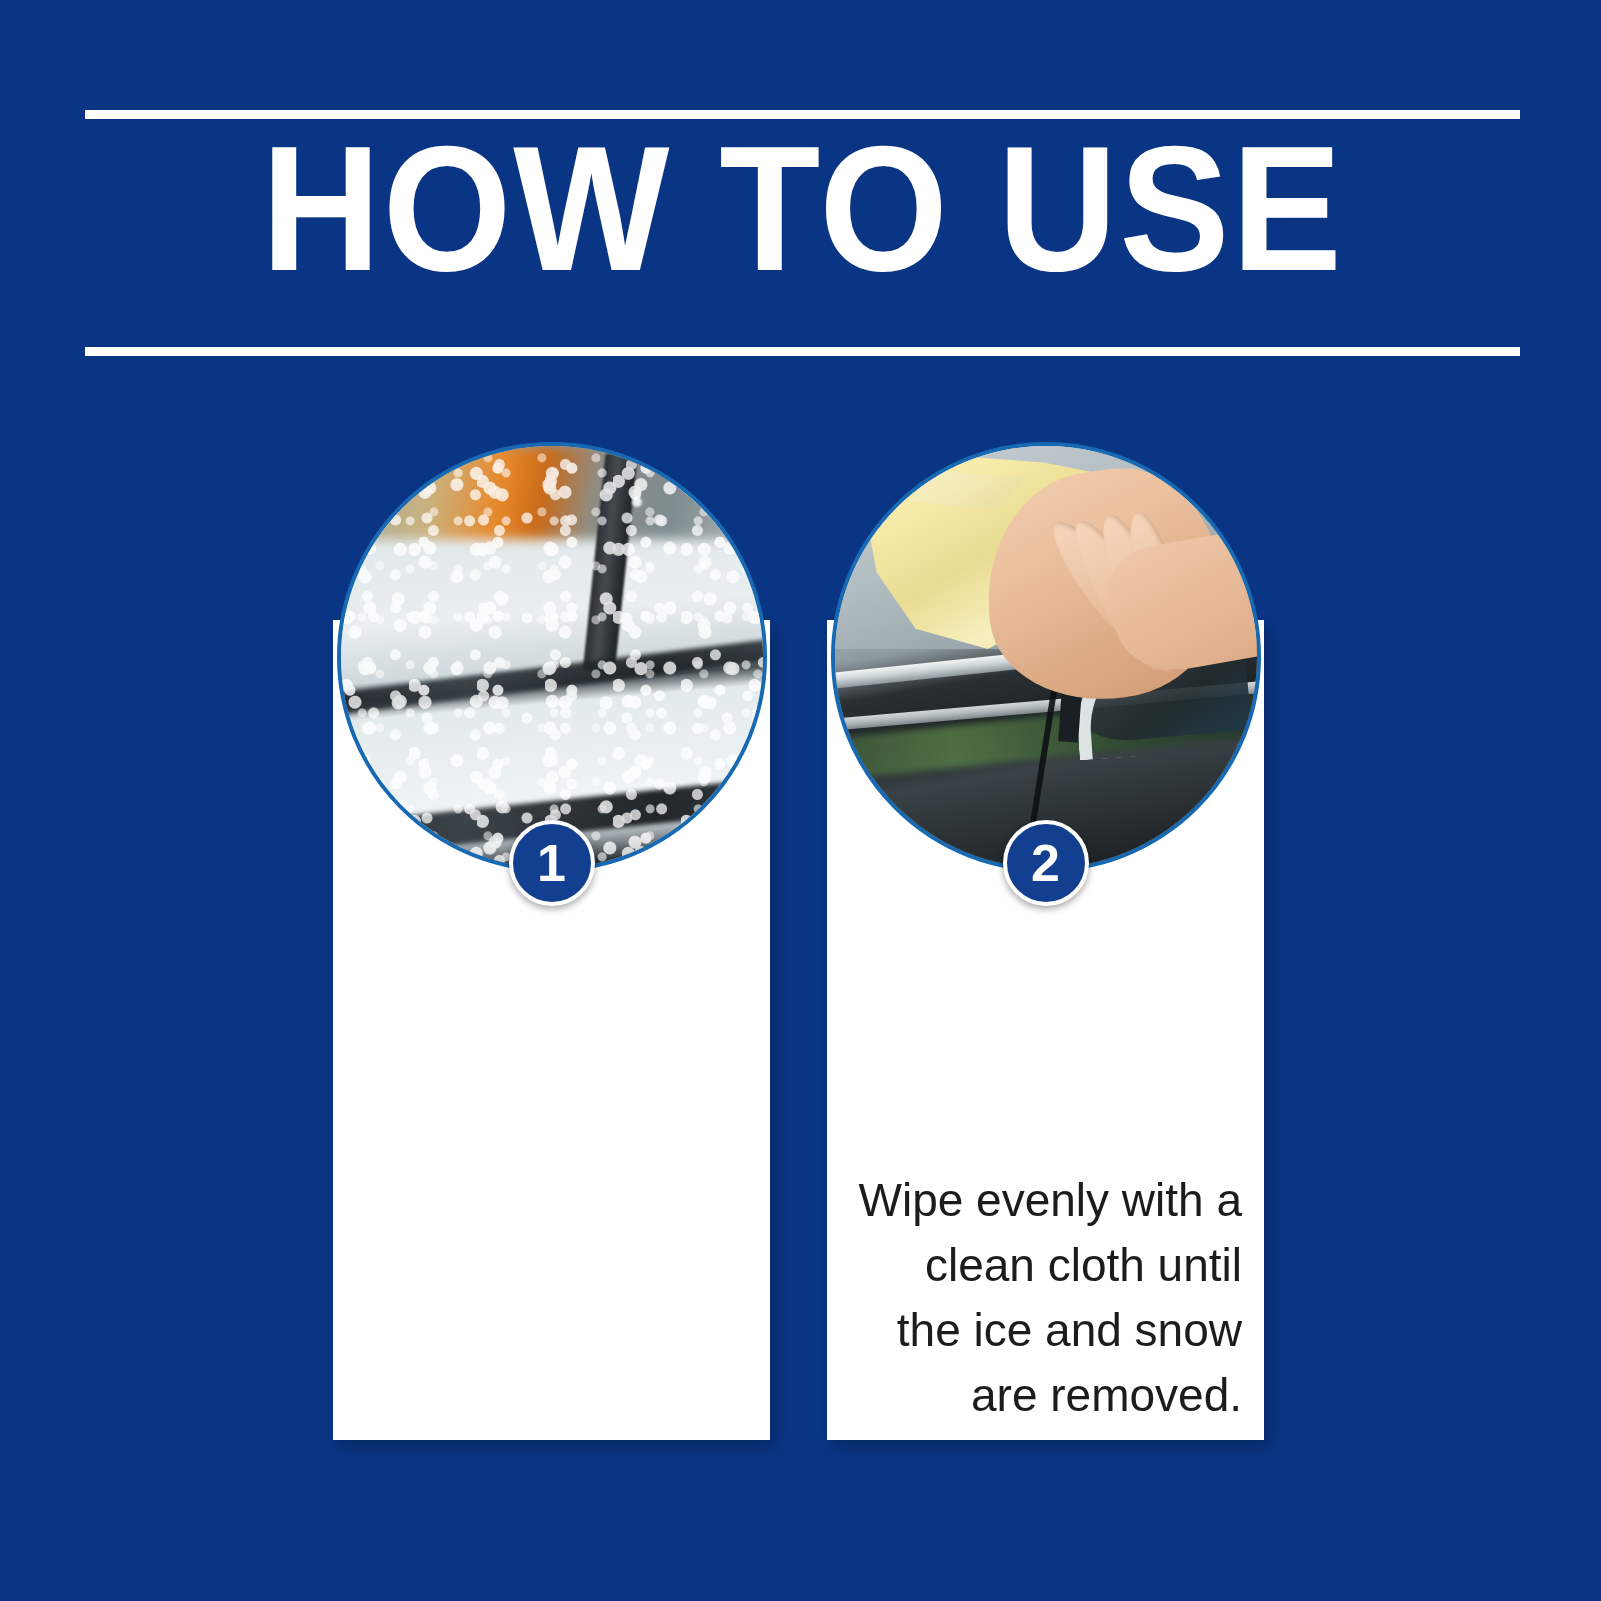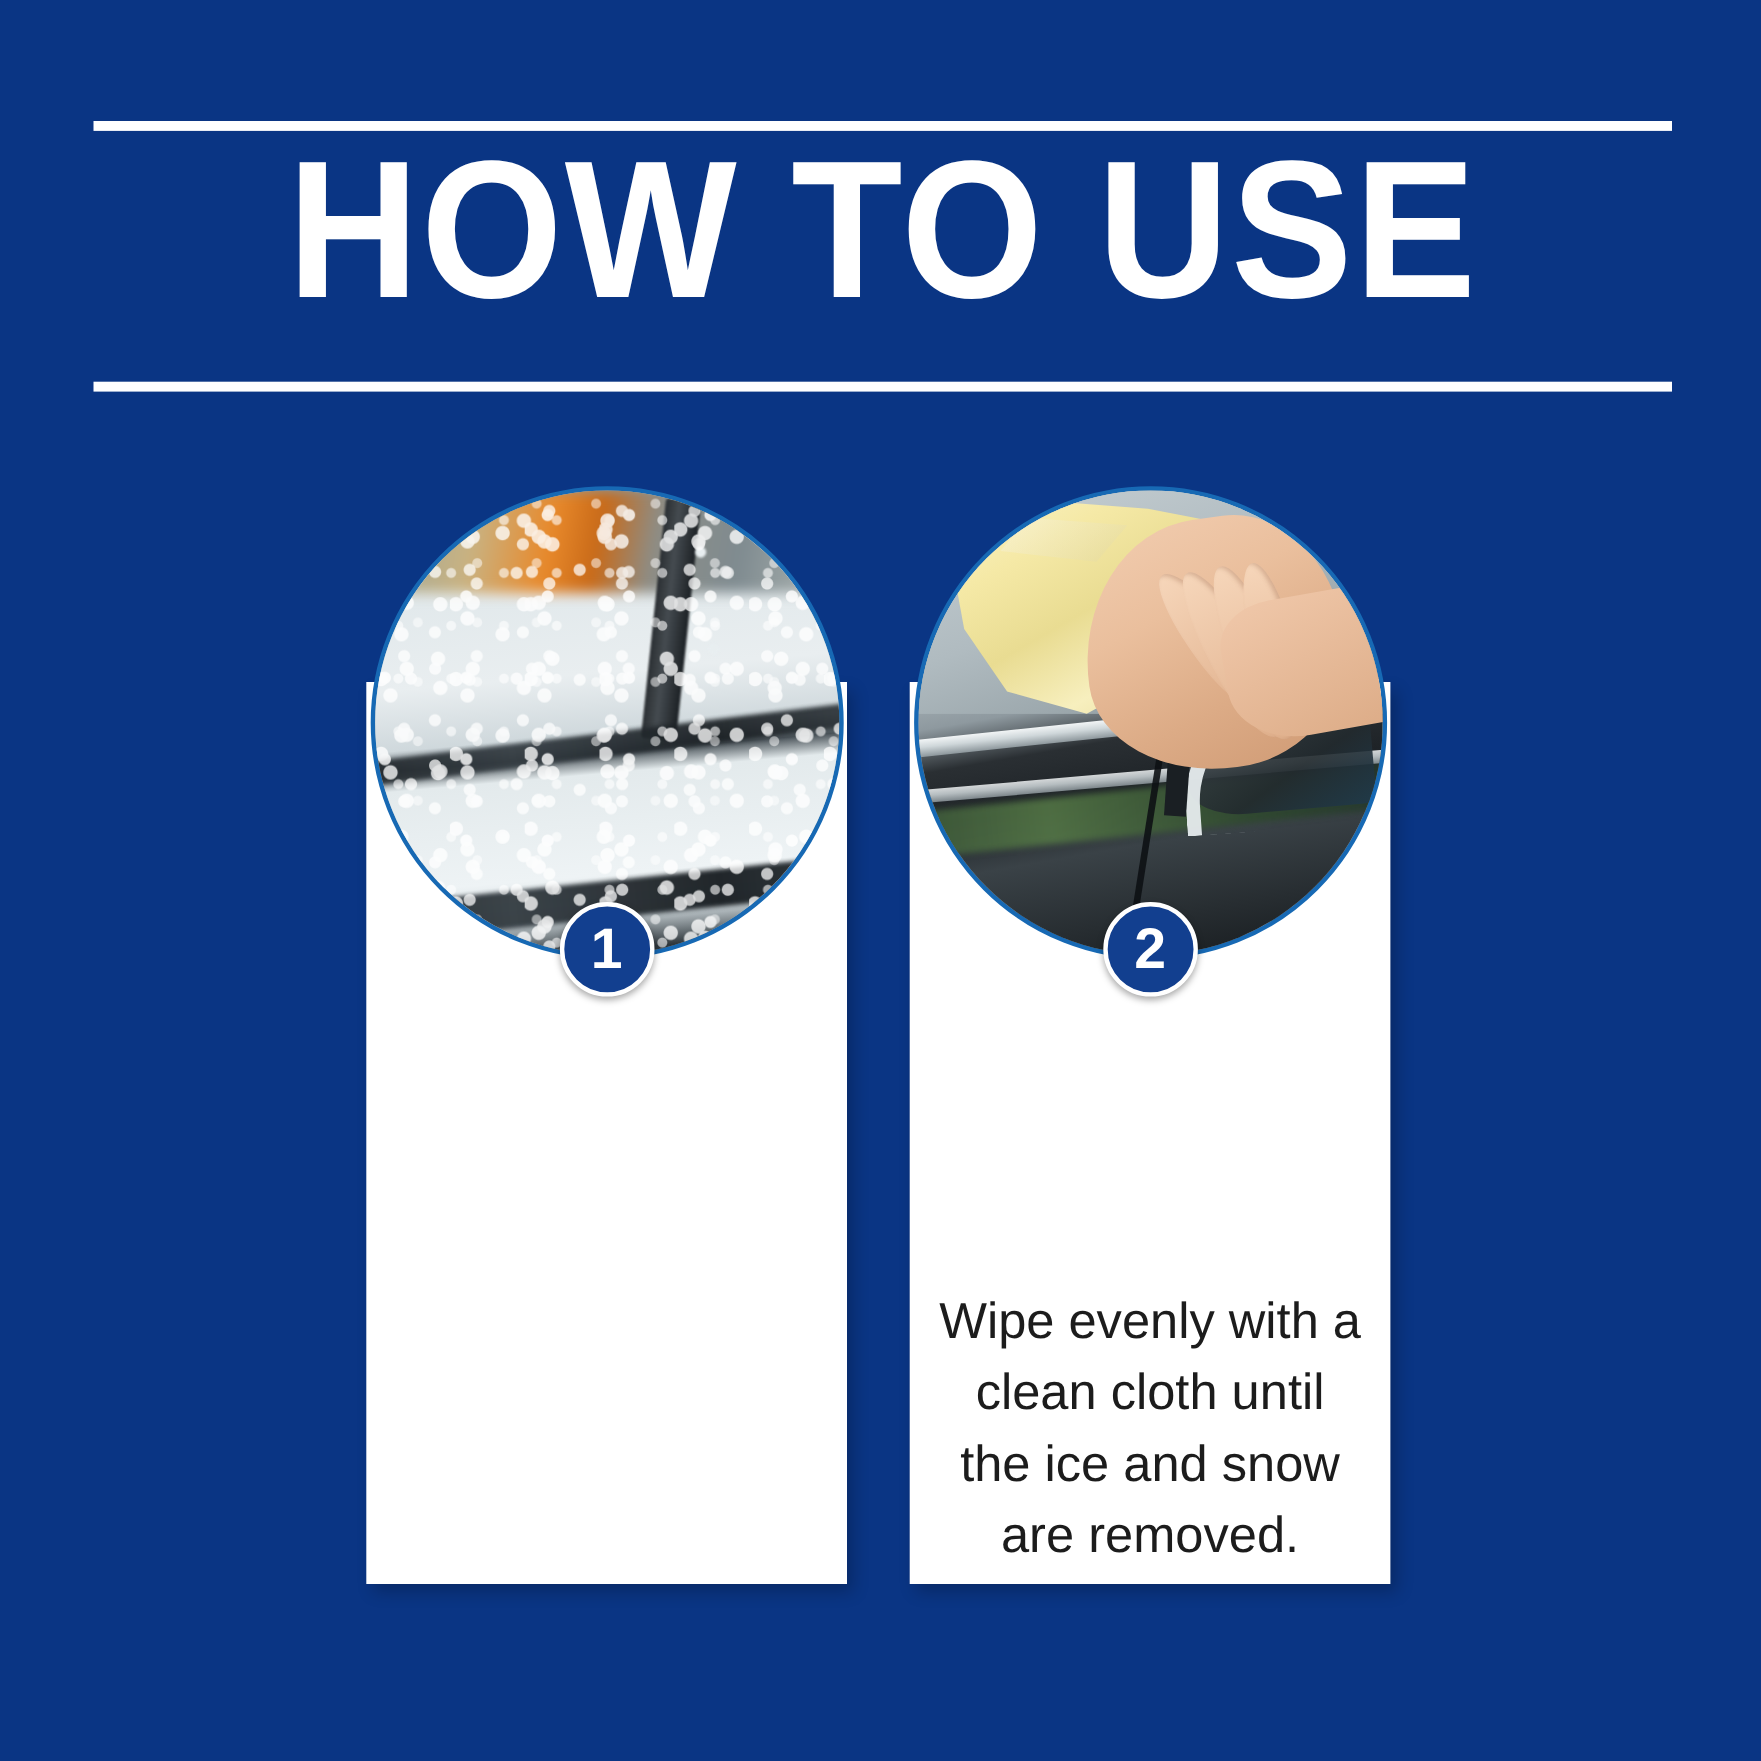--- a/index.html
+++ b/index.html
@@ -273,21 +273,21 @@
   .step-text{
     position:absolute;
     left:22px; right:22px;
     top:512px;
     text-align:center;
     color:#1c1c1c;
     font-size:46px;
     line-height:65px;
     font-family:"Liberation Sans", sans-serif;
   }
-  #step-2 .step-text{ top:548px; }
+  #step-2 .step-text{ top:548px;text-align:right; }
 </style>
 </head>
 <body>
 
 <div id="header">
   <div class="rule" id="rule-top"></div>
   <div id="page-title">HOW TO USE</div>
   <div class="rule" id="rule-bottom"></div>
 </div>
 

